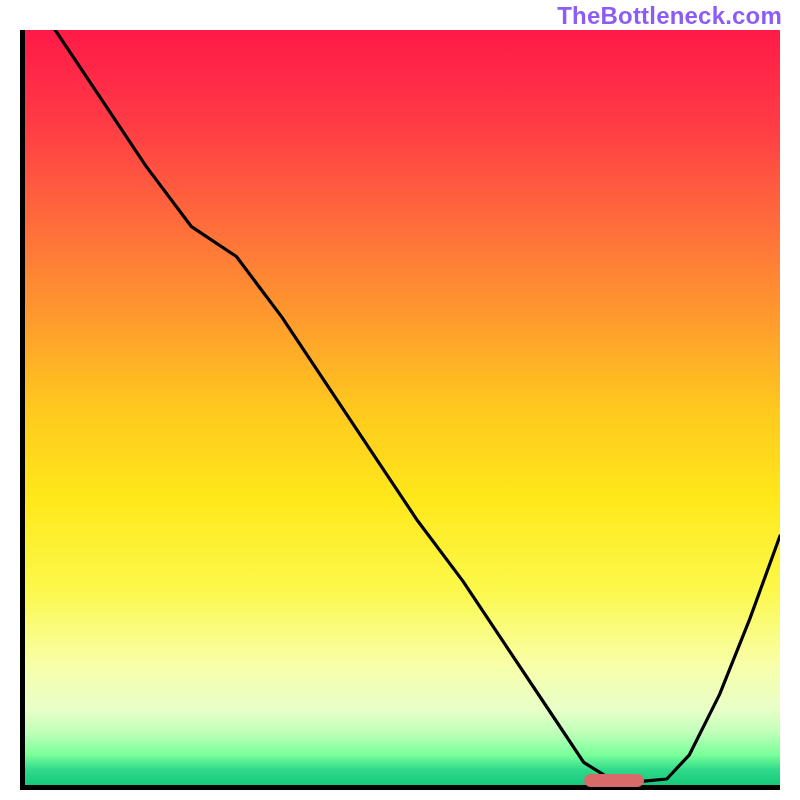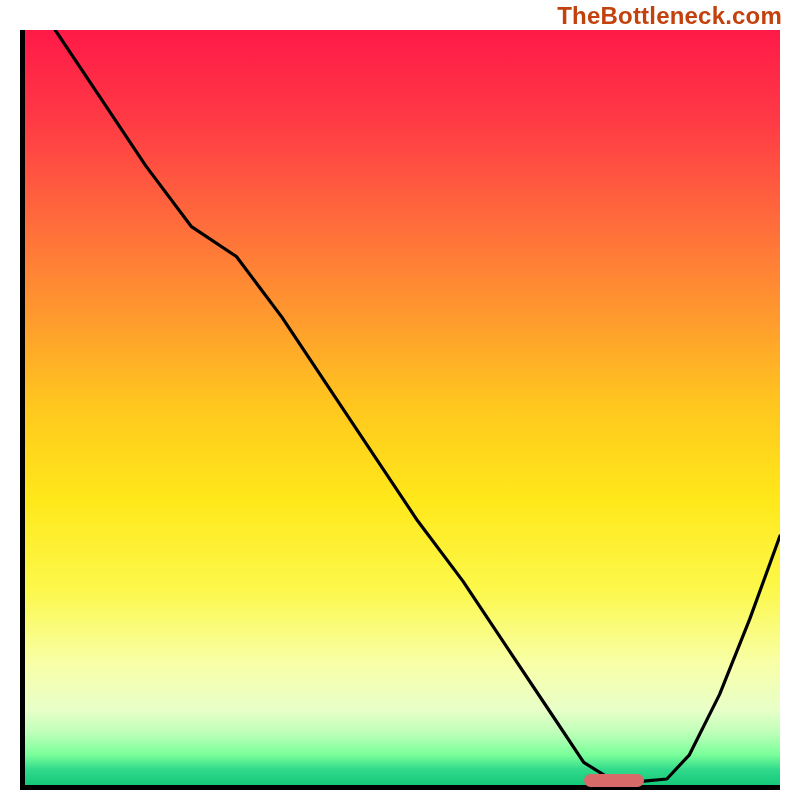--- a/index.html
+++ b/index.html
@@ -15,21 +15,21 @@
     position: relative;
     width: 800px;
     height: 800px;
   }
   .watermark {
     position: absolute;
     top: 2px;
     right: 18px;
     font-size: 24px;
     font-weight: bold;
-    color: #c2410c;
+    color: #8b5cf6;
     letter-spacing: 0.2px;
   }
   .plot-frame {
     position: absolute;
     left: 20px;
     top: 30px;
     width: 760px;
     height: 760px;
     border-left: 5px solid #000;
     border-bottom: 5px solid #000;

